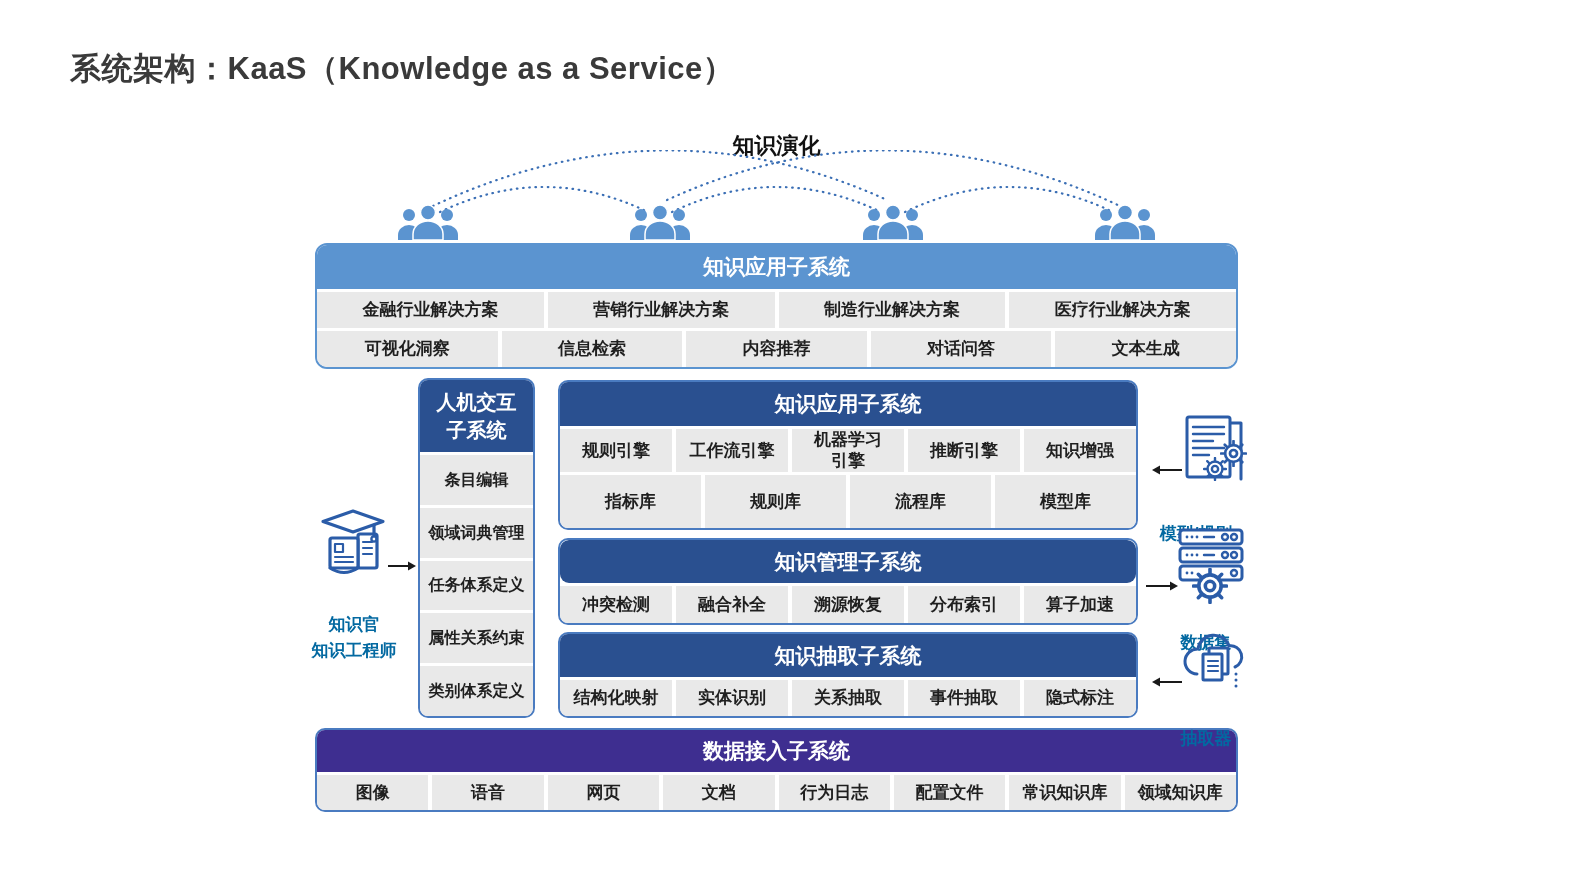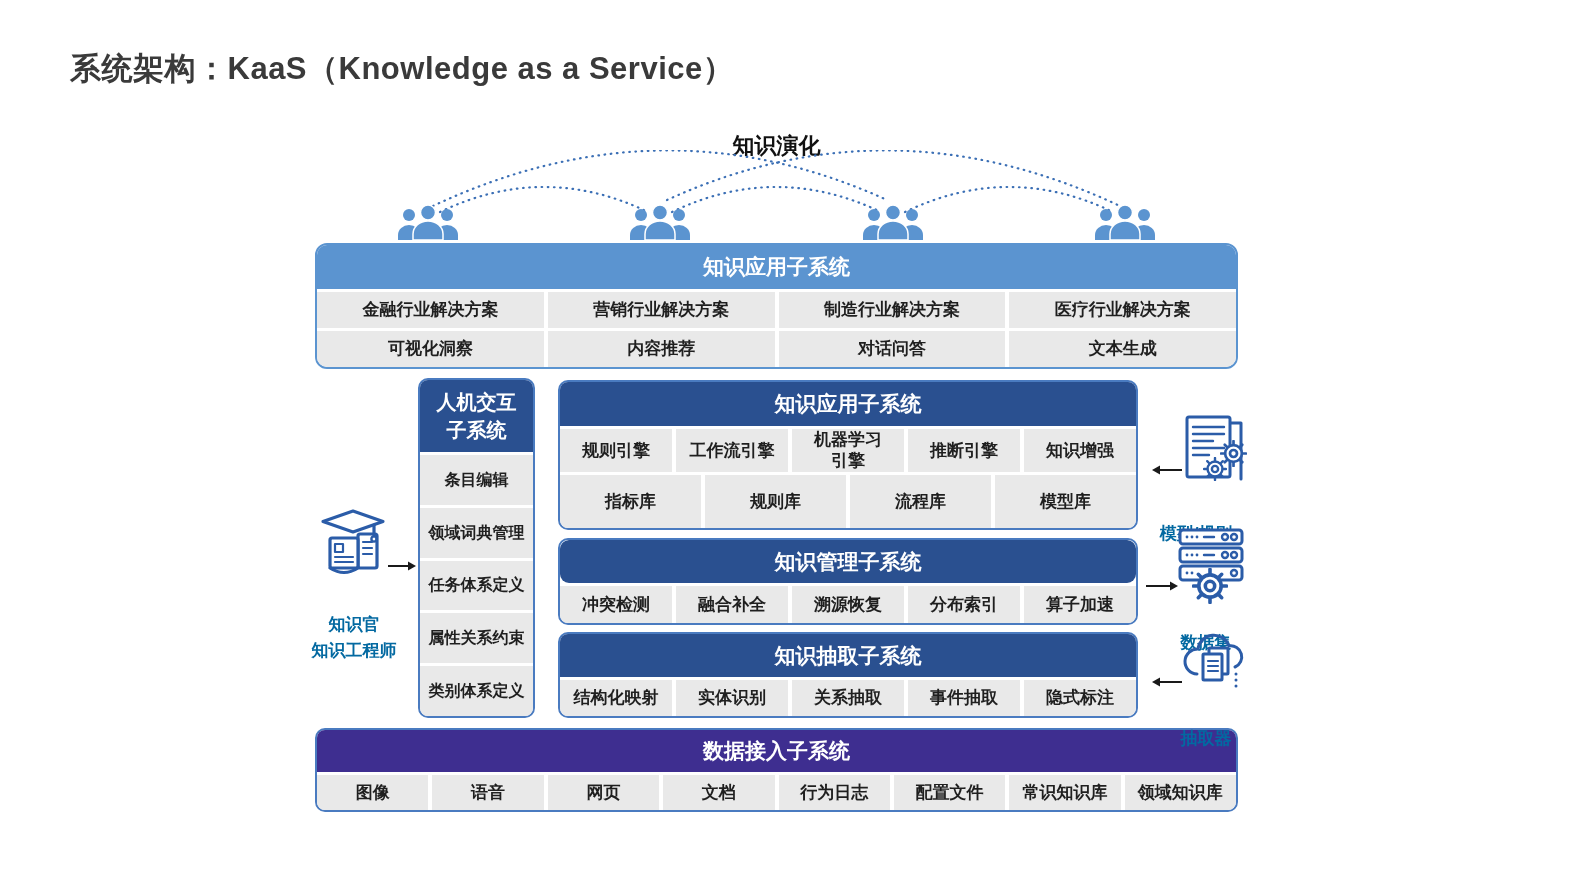--- a/index.html
+++ b/index.html
@@ -111,20 +111,21 @@
     <div class="blk-header">知识应用子系统</div>
     <div class="blk-body">
       <div class="grid-row">
         <div class="cell">金融行业解决方案</div>
         <div class="cell">营销行业解决方案</div>
         <div class="cell">制造行业解决方案</div>
         <div class="cell">医疗行业解决方案</div>
       </div>
       <div class="grid-row">
         <div class="cell">可视化洞察</div>
+        <div class="cell">信息检索</div>
         <div class="cell">内容推荐</div>
         <div class="cell">对话问答</div>
         <div class="cell">文本生成</div>
       </div>
     </div>
   </div>
 
   <div class="abs block" id="hmi-block">
     <div class="blk-header">
       <span>人机交互</span>

